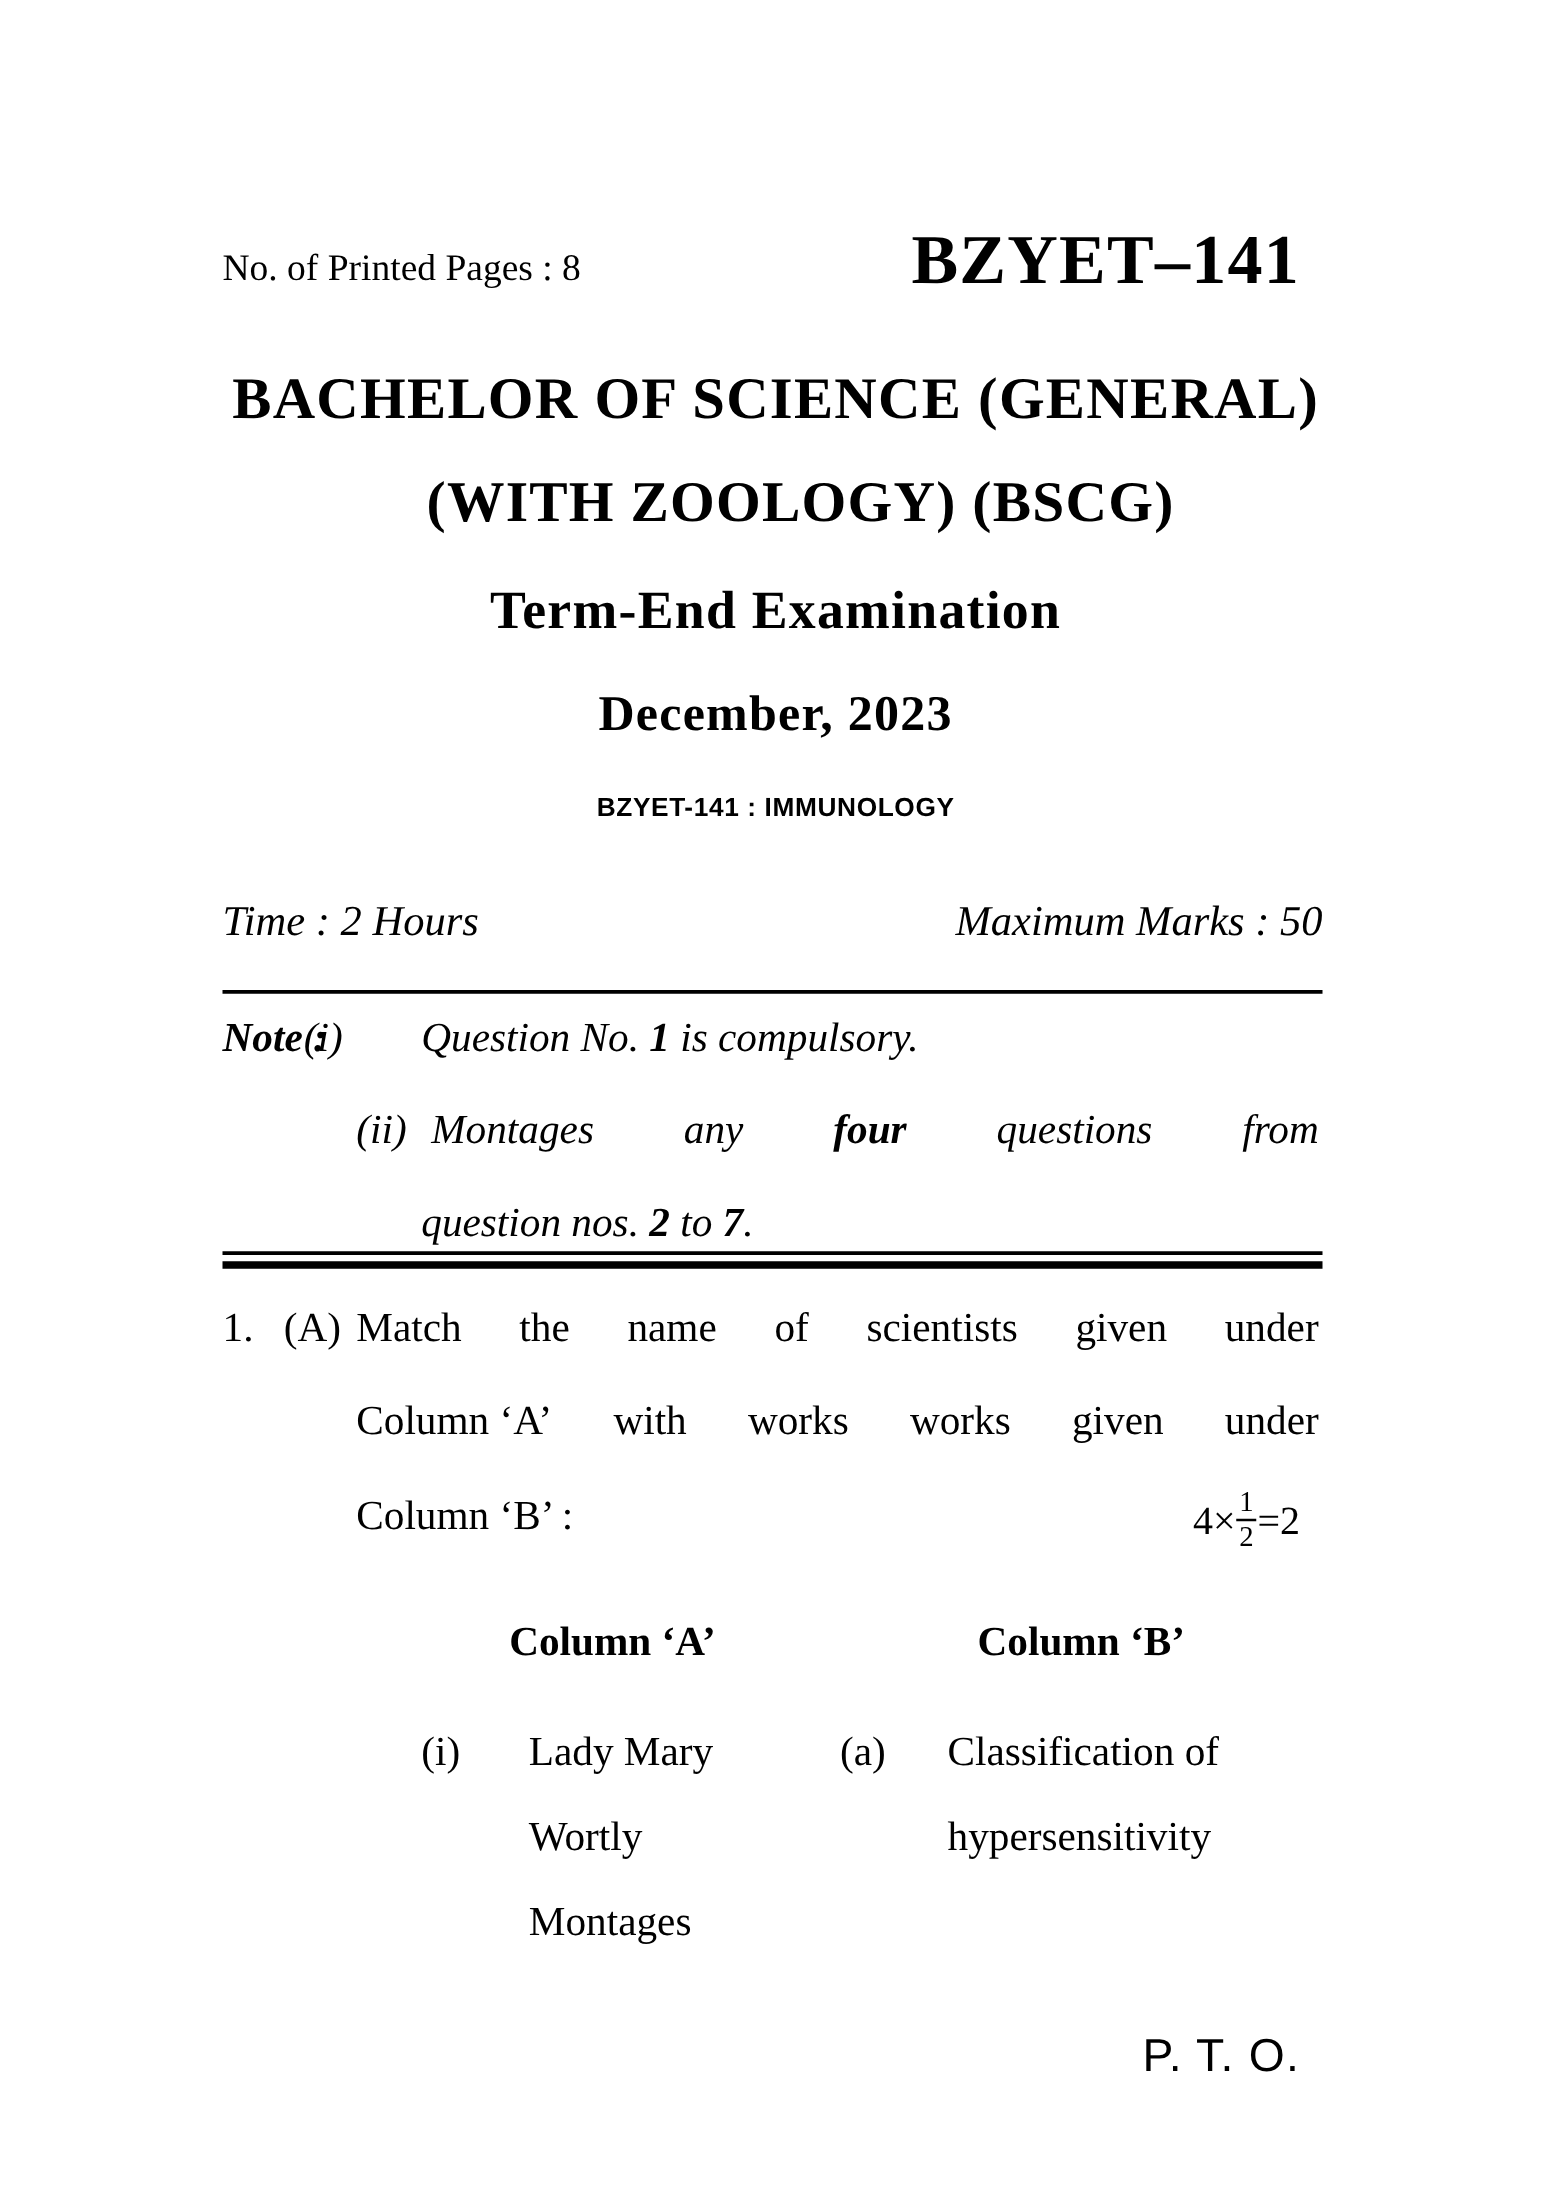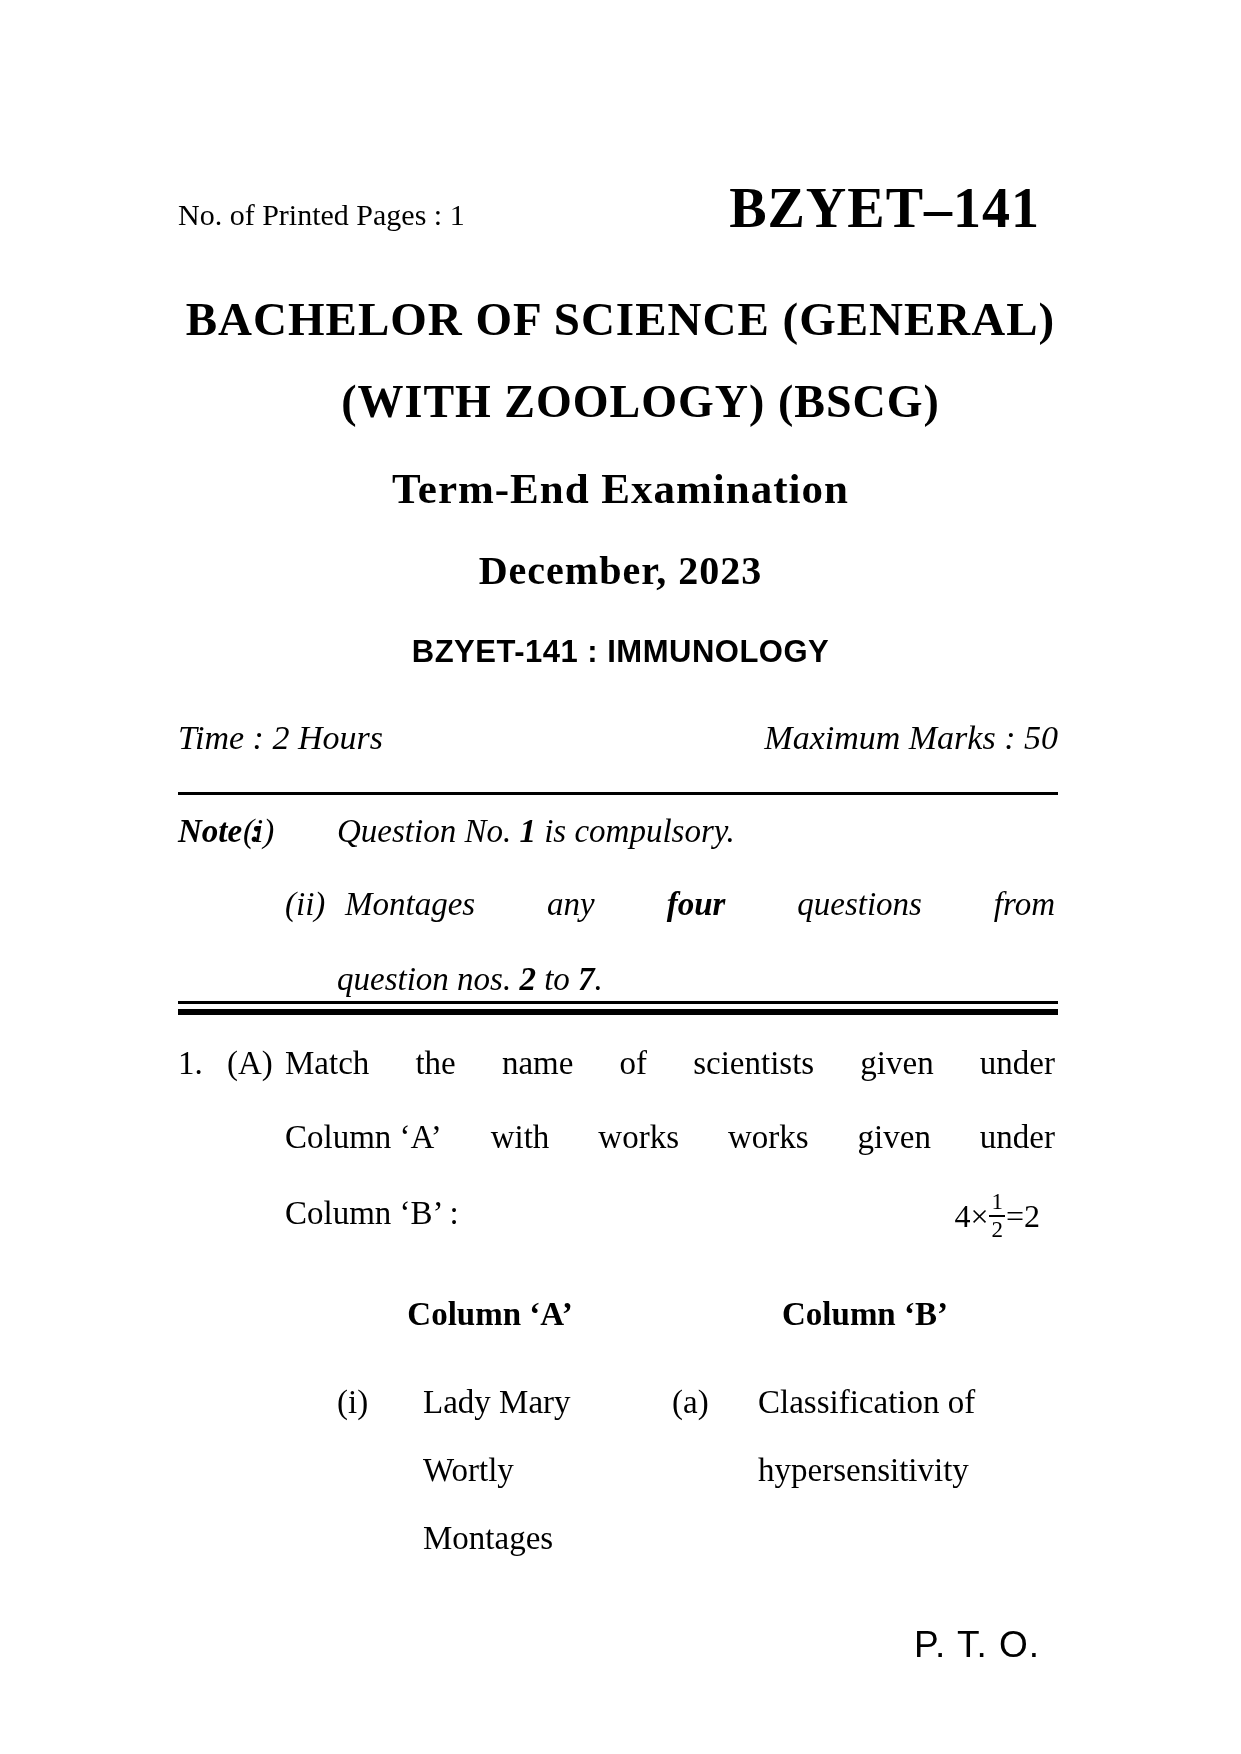--- a/index.html
+++ b/index.html
@@ -17,21 +17,21 @@
   .bi   { font-weight:bold; font-style:italic;text-align:right; }
   .sans { font-family:"Liberation Sans", sans-serif; }
 
   .hdr-left   { left:178px; top:200px; font-size:30px; }
   .hdr-right  { right:201px; top:180px; font-size:56px; font-weight:bold; letter-spacing:1px; }
 
   .title1 { top:296px; font-size:47px; font-weight:bold; letter-spacing:1px; }
   .title2 { top:379px; font-size:46px; font-weight:bold; letter-spacing:1px;padding-left:40px; }
   .title3 { top:467px; font-size:43px; font-weight:bold; letter-spacing:1px; }
   .title4 { top:551px; font-size:40px; font-weight:bold; letter-spacing:1px; }
-  .subject { top:636px; font-size:31px; font-weight:bold; letter-spacing:0.5px; }
+  .subject { top:636px; font-size:21px; font-weight:bold; letter-spacing:0.5px; }
 
   .time-row { left:178px; top:721px; width:880px; display:flex;
               justify-content:space-between; font-size:34px; font-style:italic; }
 
   .rule1 { left:178px; top:792px; width:880px; height:3px; background:#000; }
 
   .note-line1 { left:178px; top:815px; font-size:33px; font-style:italic; }
   .note-line1 .marker { position:absolute; left:65px; }
   .note-line1 .txt    { position:absolute; left:159px; }
   .note-line1 .txt span, .note-line1 .txt b { white-space:pre; }
@@ -72,21 +72,21 @@
   .cell-line   { line-height:1; margin-bottom:35px; }
 
   .pto { right:201px; top:1626px; font-size:37px; font-weight:normal;
          letter-spacing:1px; }
 </style>
 </head>
 <body>
 
 <div class="page">
 
-  <div class="abs hdr-left">No. of Printed Pages : 1</div>
+  <div class="abs hdr-left">No. of Printed Pages : 8</div>
   <div class="abs hdr-right">BZYET–141</div>
 
   <div class="abs centered title1">BACHELOR OF SCIENCE (GENERAL)</div>
   <div class="abs centered title2">(WITH ZOOLOGY) (BSCG)</div>
   <div class="abs centered title3">Term-End Examination</div>
   <div class="abs centered title4">December, 2023</div>
   <div class="abs centered subject sans">BZYET-141 : IMMUNOLOGY</div>
 
   <div class="abs time-row">
     <span>Time : 2 Hours</span>

